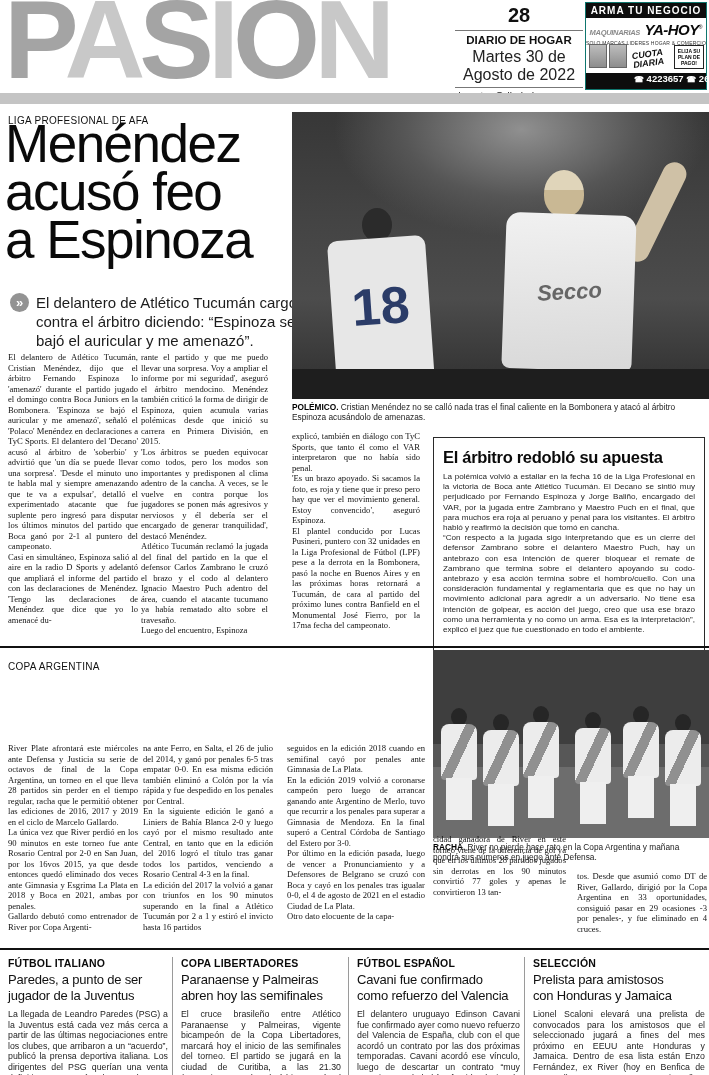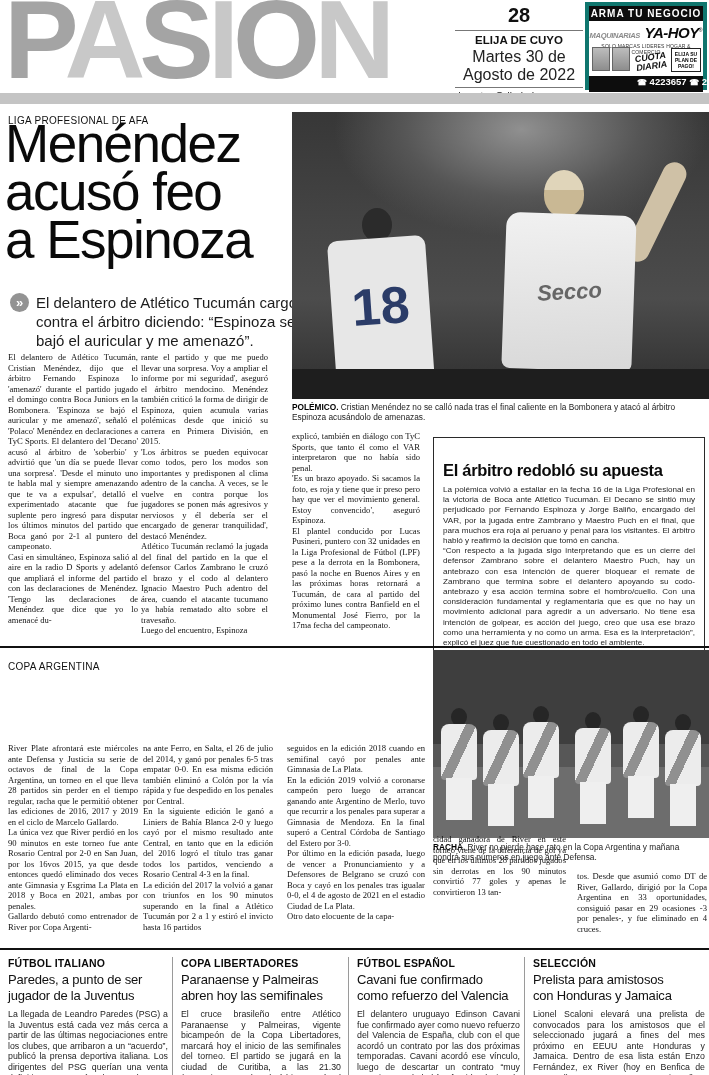--- a/index.html
+++ b/index.html
@@ -10,21 +10,21 @@
   .masthead{position:absolute;left:4px;top:-16px;font-weight:bold;font-size:112px;line-height:112px;
             letter-spacing:-6px;font-family:"Liberation Sans",sans-serif;white-space:nowrap;}
   .ml{color:#a4a4a4;} .ml.alt{color:#c8c8c8;}
   .pageinfo{position:absolute;left:455px;top:4px;width:128px;text-align:center;}
   .pagenum{font-size:20px;font-weight:bold;color:#111;}
   .inforule{height:1px;background:#777;margin:3px 0;}
   .papername{font-size:11.5px;font-weight:bold;color:#111;margin-top:2px;}
   .dateline{font-size:16px;color:#222;margin-top:2px;}
   .emailline{font-size:10px;color:#222;margin-top:3px;}
 
-  .ad{position:absolute;left:585px;top:2px;width:122px;height:88px;border:4px solid #0f766e;box-sizing:border-box;background:#fff;}
+  .ad{position:absolute;left:585px;top:2px;width:122px;height:88px;border:1px solid #0f766e;box-sizing:border-box;background:#fff;}
   .ad-top{background:#0d0d0d;color:#fff;font-weight:bold;font-size:10px;text-align:center;
           letter-spacing:1px;line-height:15px;height:15px;}
   .ad-mid{position:relative;height:55px;overflow:hidden;}
   .ad-brandrow{text-align:center;margin-top:2px;line-height:14px;white-space:nowrap;}
   .ad-prefix{font-style:italic;font-weight:bold;font-size:7.5px;color:#8a8a8a;letter-spacing:-0.3px;}
   .ad-brand{font-style:italic;font-weight:bold;font-size:15px;color:#0a0a0a;letter-spacing:-0.5px;}
   .ad-reg{font-size:5px;vertical-align:super;}
   .ad-tagline{text-align:center;font-size:5px;color:#333;letter-spacing:0.2px;}
   .ad-prods{position:absolute;left:3px;top:26px;display:flex;gap:2px;}
   .ad-prod{width:16px;height:22px;background:linear-gradient(180deg,#bdbdbd,#8d8d8d);border:1px solid #666;}
@@ -70,21 +70,21 @@
   .p1-torso{position:absolute;left:212px;top:102px;width:130px;height:156px;
             background:linear-gradient(175deg,#f1f1f1,#d8d8d8);border-radius:14px 14px 8px 8px;
             transform:rotate(2deg);display:flex;align-items:center;justify-content:center;}
   .p1-sponsor{font-style:italic;font-weight:bold;font-size:22px;color:#666;transform:rotate(-5deg);}
 
   .caption{position:absolute;font-size:8.3px;line-height:10.2px;color:#222;}
   .cap1{left:292px;top:402px;width:415px;}
   .cap-lead{font-weight:bold;color:#000;text-align:right;}
 
   .sidebox{position:absolute;left:433px;top:437px;width:272px;height:232px;border:1.5px solid #2a2a2a;
-           box-sizing:border-box;padding:23px 9px;background:#fff;}
+           box-sizing:border-box;padding:10px 9px;background:#fff;}
   .sidebox h3{margin:0 0 5px 0;font-size:16.5px;letter-spacing:-0.3px;color:#0a0a0a;}
   .sidebox p{margin:0;font-size:8.1px;line-height:10.2px;color:#1f1f1f;text-align:justify;}
 
   .divider{position:absolute;left:0;width:709px;height:2px;background:#111;}
   .div1{top:646px;} .div2{top:948px;}
 
   
   .h2{position:absolute;left:5px;top:669px;width:440px;font-size:34px;line-height:36px;font-weight:bold;
       letter-spacing:-1px;color:#0a0a0a;white-space:pre-line;}
   .a2c1{left:8px;top:743px;width:130px;height:198px;}
@@ -115,21 +115,21 @@
 </head>
 <body>
 
 <div class="page">
 
   <div class="masthead"><span class="ml">P</span><span class="ml alt">A</span><span class="ml">S</span><span class="ml alt">I</span><span class="ml">Ó</span><span class="ml alt">N</span></div>
 
   <div class="pageinfo">
     <div class="pagenum">28</div>
     <div class="inforule"></div>
-    <div class="papername">ELIJA DE CUYO</div>
+    <div class="papername">DIARIO DE HOGAR</div>
     <div class="dateline">Martes 30 de Agosto de 2022</div>
     <div class="inforule"></div>
     <div class="emailline">deportes@diariodecuyo.com.ar</div>
   </div>
 
   <div class="ad">
     <div class="ad-top">ARMA TU NEGOCIO</div>
     <div class="ad-mid">
       <div class="ad-brandrow">
         <span class="ad-prefix">MAQUINARIAS</span>

